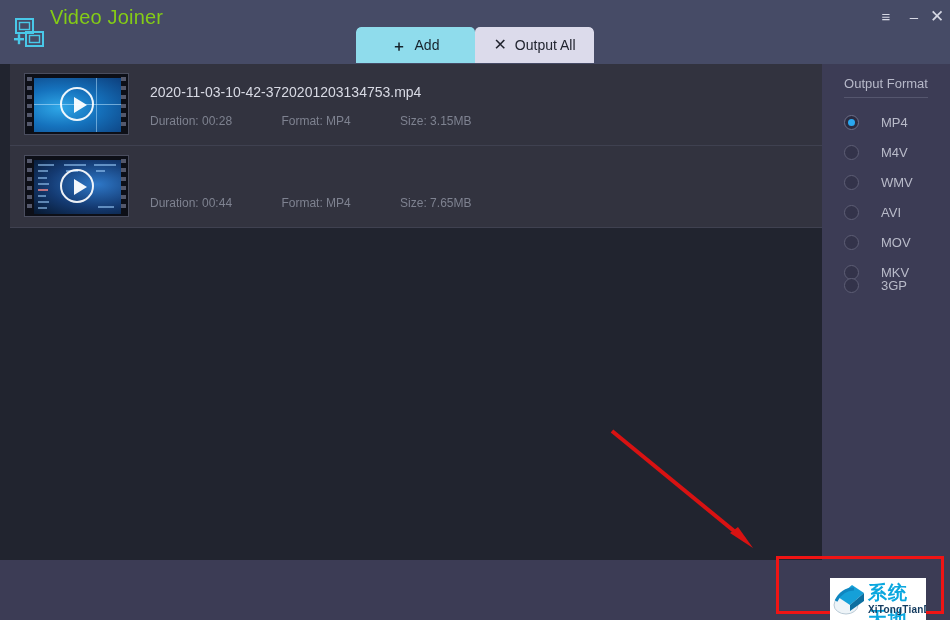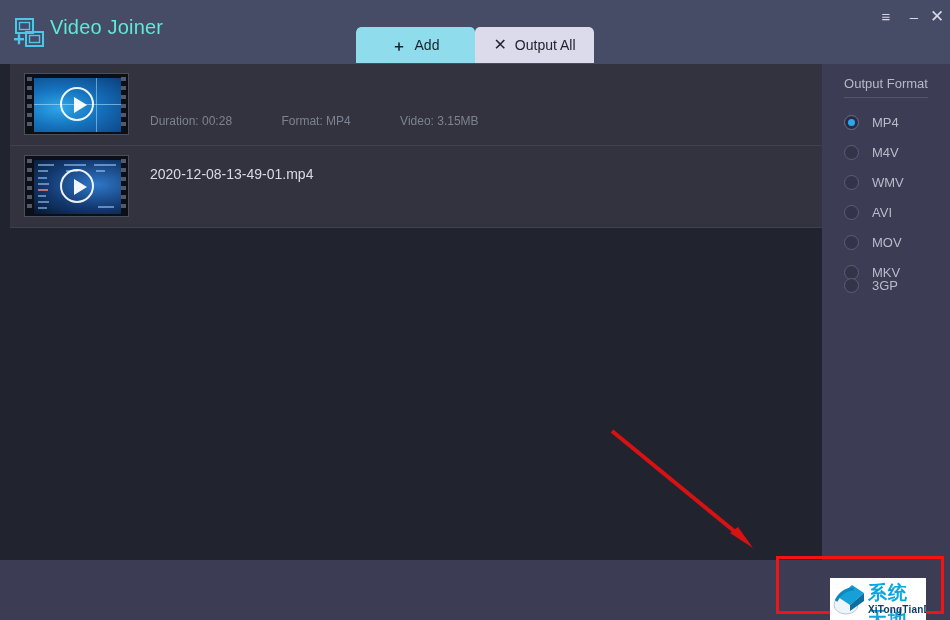--- a/index.html
+++ b/index.html
@@ -14,22 +14,22 @@
 
   
   #titlebar{
     position:absolute; left:0; top:0; width:950px; height:64px;
     background:#464b66;
   }
   #logo{
     position:absolute; left:12px; top:17px; width:34px; height:32px;
   }
   #app-title{
-    position:absolute; left:50px; top:16px;
-    font-size:20px; color:#5eead4; letter-spacing:.2px;
+    position:absolute; left:50px; top:6px;
+    font-size:20px; color:#84cc16; letter-spacing:.2px;
     white-space:nowrap;
   }
   .wbtn{
     position:absolute; top:6px; width:24px; height:22px;
     color:#d6d8e4; font-size:15px; line-height:22px; text-align:center;
     cursor:pointer; user-select:none;
   }
   #btn-menu{ left:874px; }
   #btn-min { left:902px; }
   #btn-close{ left:925px; font-size:17px; }
@@ -126,21 +126,21 @@
   #of-title{
     position:absolute; left:0; top:12px; width:128px; text-align:center;
     font-size:13px; color:#b7b9c9;
   }
   #of-underline{
     position:absolute; left:22px; top:33px; width:84px; height:1px;
     background:#55566e;
   }
   .fmt-row{
     position:absolute; left:22px; width:100px; height:20px;
-    display:flex; align-items:center; gap:13px; cursor:pointer; user-select:none;
+    display:flex; align-items:center; gap:22px; cursor:pointer; user-select:none;
   }
   .radio{
     width:15px; height:15px; border-radius:50%;
     background:#33334a; border:1px solid #5d5e75; flex:0 0 auto;
     position:relative;
   }
   .radio.on{ background:#2b2b40; border-color:#6e6f88; }
   .radio.on::after{
     content:""; position:absolute; left:3px; top:3px; width:7px; height:7px;
     border-radius:50%; background:#2aa7ef;
@@ -232,24 +232,25 @@
       <div class="sprockets r">
         <span style="top:3px"></span>
           <span style="top:12px"></span>
           <span style="top:21px"></span>
         <span style="top:30px"></span>
           <span style="top:39px"></span>
           <span style="top:48px"></span>
       </div>
       <div class="play"></div>
     </div>
+    <div class="fname">2020-11-03-10-42-3720201203134753.mp4</div>
     <div class="fmeta">
       <span class="m1">Duration: 00:28</span>
       <span class="m2">Format: MP4</span>
-      <span class="m3">Video: 3.15MB</span>
+      <span class="m3">Size: 3.15MB</span>
     </div>
   </div>
 
   <div class="file-row">
     <div class="thumb thumb-b">
       <div class="inner">
         <div class="code-lines">
           <i style="left:2px;top:2px;width:16px"></i>
             <i style="left:28px;top:2px;width:22px"></i>
             <i style="left:58px;top:2px;width:22px"></i>
@@ -276,21 +277,25 @@
       <div class="sprockets r">
         <span style="top:3px"></span>
           <span style="top:12px"></span>
           <span style="top:21px"></span>
         <span style="top:30px"></span>
           <span style="top:39px"></span>
           <span style="top:48px"></span>
       </div>
       <div class="play"></div>
     </div>
-    <div class="fname">2020-12-08-13-49-01.mp4</div>
+    <div class="fmeta">
+      <span class="m1">Duration: 00:44</span>
+      <span class="m2">Format: MP4</span>
+      <span class="m3">Size: 7.65MB</span>
+    </div>
   </div>
 </div>
 
 <div id="right-panel">
   <div id="of-title">Output Format</div>
   <div id="of-underline"></div>
 
   <div class="fmt-row" style="top:48px">
     <span class="radio on"></span>
     <span class="fmt-label">MP4</span>

